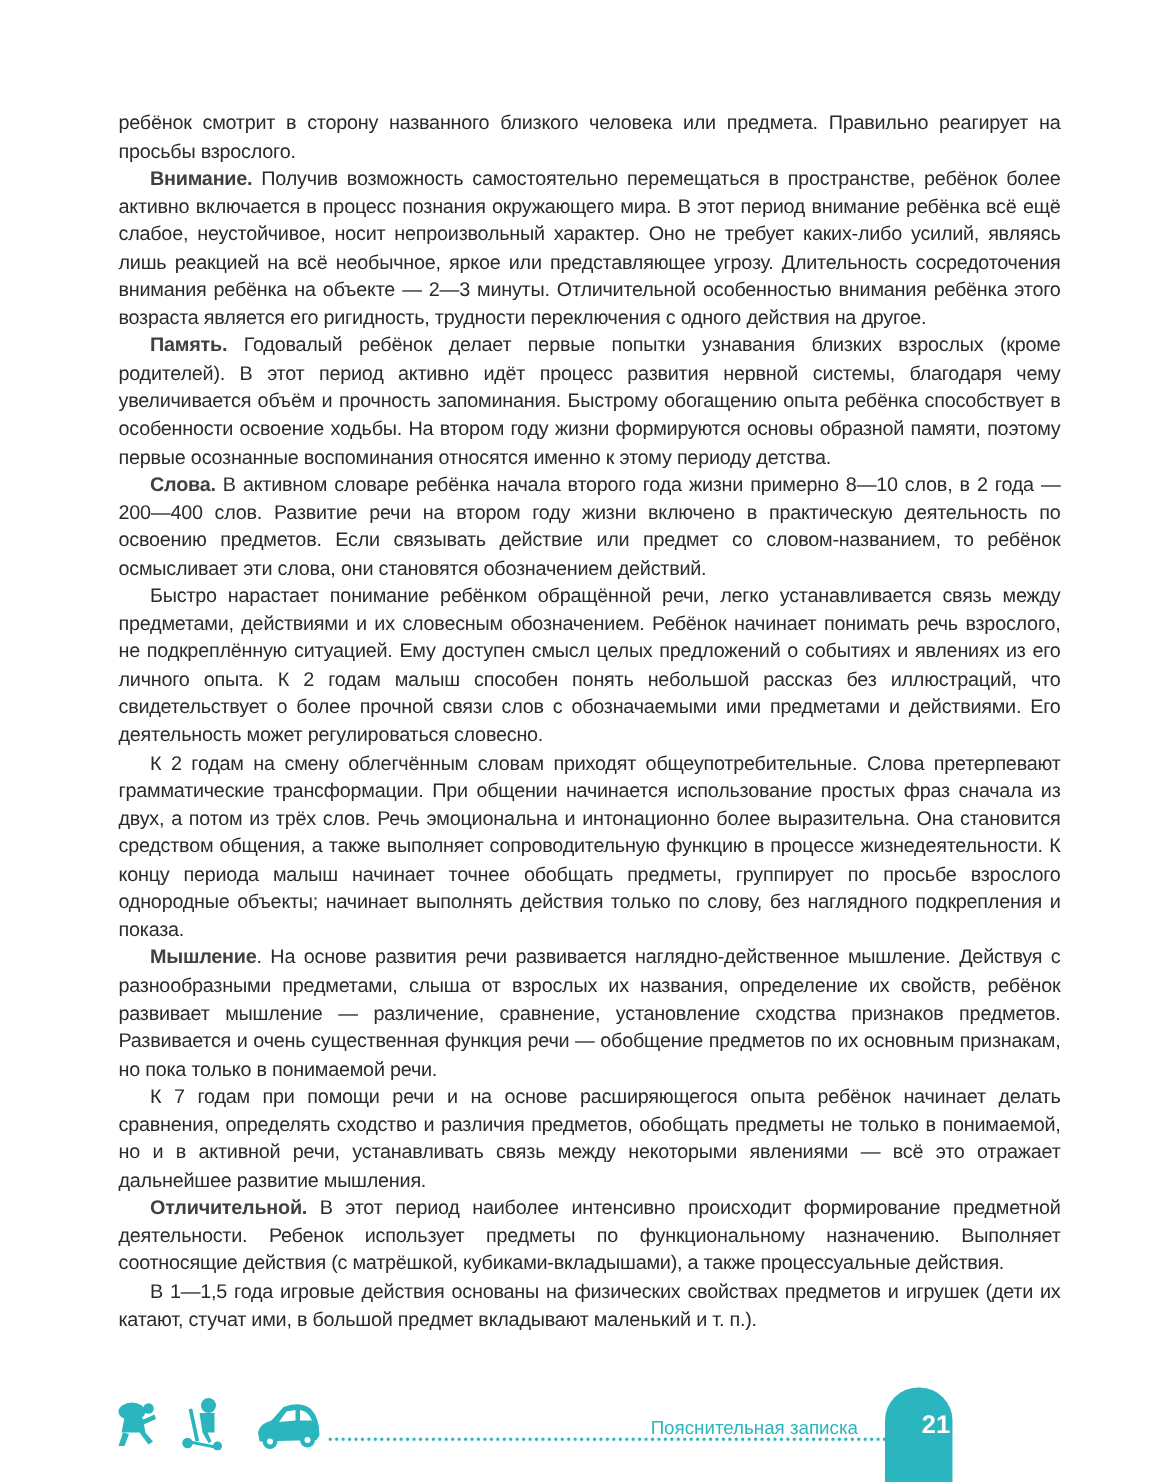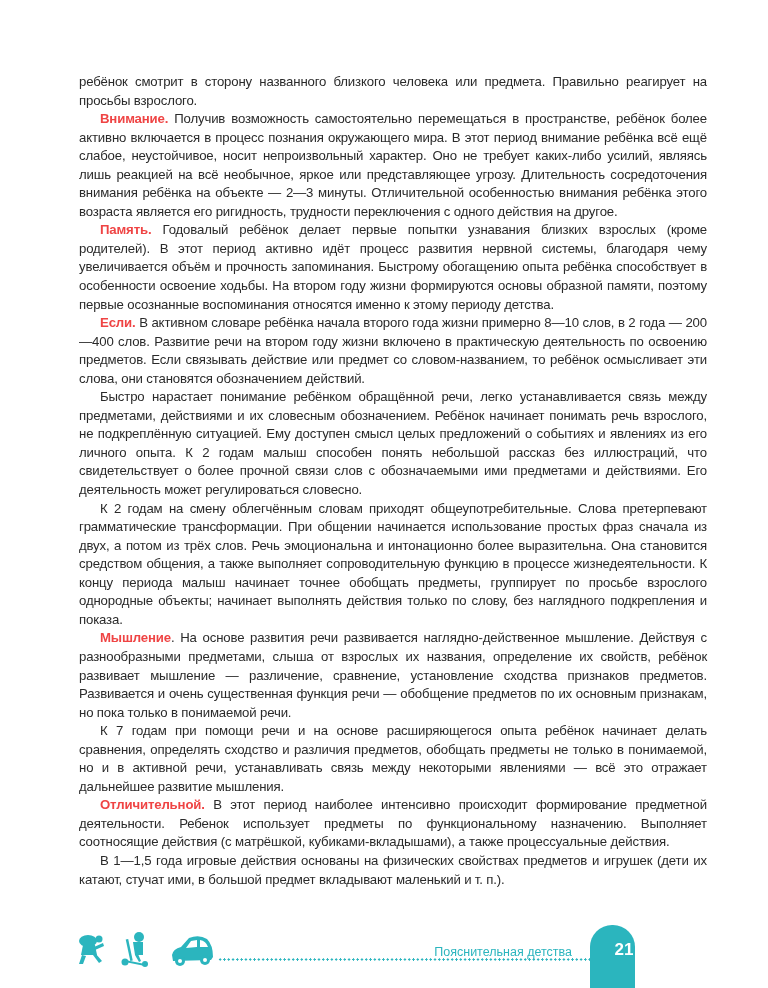--- a/index.html
+++ b/index.html
@@ -12,21 +12,21 @@
       font-family: Liberation Sans, sans-serif;
       font-size: 13.2px;
       line-height: 18.55px;
       color: #2a2a2a;
       text-align: justify;
       letter-spacing: -0.15px;
       word-spacing: 0px;
     }
     .page-body p { margin: 0; text-indent: 21px; }
     .page-body p.no-indent { text-indent: 0; }
-    .page-body b { font-weight: bold; color: #ef4444; }
+    .page-body b { font-weight: bold; color: #404040; }
     .footer { position: absolute; left: 0; top: 915px; width: 768px; height: 73px; }
     .icons { position: absolute; left: 75px; top: 16px; height: 40px; width: 150px; }
     .icons svg { position: absolute; }
     .dots {
       position: absolute; left: 218px; top: 43px; width: 372px; height: 3px;
       background-image: radial-gradient(circle, #2bb5be 1.1px, transparent 1.3px);
       background-size: 4.3px 3px;
       background-repeat: repeat-x;
     }
     .section-label {
@@ -42,21 +42,21 @@
       font-family: "Liberation Sans", sans-serif; font-weight: bold; font-size: 17px; color: #ffffff;
     }
   </style>
 </head>
 <body>
 
 <div class="page-body">
   <p class="no-indent"><span>ребёнок смотрит в сторону названного близкого человека или предмета. Правильно реагирует на просьбы взрослого.</span></p>
   <p><b>Внимание.</b><span> Получив возможность самостоятельно перемещаться в пространстве, ребёнок более активно включается в процесс познания окружающего мира. В этот период внимание ребёнка всё ещё слабое, неустойчивое, носит непроизвольный характер. Оно не требует каких-либо усилий, являясь лишь реакцией на всё необычное, яркое или представляющее угрозу. Длительность сосредоточения внимания ребёнка на объекте — 2—3 минуты. Отличительной особенностью внимания ребёнка этого возраста является его ригидность, трудности переключения с одного действия на другое.</span></p>
   <p><b>Память.</b><span> Годовалый ребёнок делает первые попытки узнавания близких взрослых (кроме родителей). В этот период активно идёт процесс развития нервной системы, благодаря чему увеличивается объём и прочность запоминания. Быстрому обогащению опыта ребёнка способствует в особенности освоение ходьбы. На втором году жизни формируются основы образной памяти, поэтому первые осознанные воспоминания относятся именно к этому периоду детства.</span></p>
-  <p><b>Если. </b><span>В активном словаре ребёнка начала второго года жизни примерно 8—10 слов, в 2 года — 200—400 слов. Развитие речи на втором году жизни включено в практическую деятельность по освоению предметов. Если связывать действие или предмет со словом-названием, то ребёнок осмысливает эти слова, они становятся обозначением действий.</span></p>
+  <p><b>Слова. </b><span>В активном словаре ребёнка начала второго года жизни примерно 8—10 слов, в 2 года — 200—400 слов. Развитие речи на втором году жизни включено в практическую деятельность по освоению предметов. Если связывать действие или предмет со словом-названием, то ребёнок осмысливает эти слова, они становятся обозначением действий.</span></p>
   <p><span>Быстро нарастает понимание ребёнком обращённой речи, легко устанавливается связь между предметами, действиями и их словесным обозначением. Ребёнок начинает понимать речь взрослого, не подкреплённую ситуацией. Ему доступен смысл целых предложений о событиях и явлениях из его личного опыта. К 2 годам малыш способен понять небольшой рассказ без иллюстраций, что свидетельствует о более прочной связи слов с обозначаемыми ими предметами и действиями. Его деятельность может регулироваться словесно.</span></p>
   <p><span>К 2 годам на смену облегчённым словам приходят общеупотребительные. Слова претерпевают грамматические трансформации. При общении начинается использование простых фраз сначала из двух, а потом из трёх слов. Речь эмоциональна и интонационно более выразительна. Она становится средством общения, а также выполняет сопроводительную функцию в процессе жизнедеятельности. К концу периода малыш начинает точнее обобщать предметы, группирует по просьбе взрослого однородные объекты; начинает выполнять действия только по слову, без наглядного подкрепления и показа.</span></p>
   <p><b>Мышление</b><span>. На основе развития речи развивается наглядно-действенное мышление. Действуя с разнообразными предметами, слыша от взрослых их названия, определение их свойств, ребёнок развивает мышление — различение, сравнение, установление сходства признаков предметов. Развивается и очень существенная функция речи — обобщение предметов по их основным признакам, но пока только в понимаемой речи.</span></p>
   <p><span>К 7 годам при помощи речи и на основе расширяющегося опыта ребёнок начинает делать сравнения, определять сходство и различия предметов, обобщать предметы не только в понимаемой, но и в активной речи, устанавливать связь между некоторыми явлениями — всё это отражает дальнейшее развитие мышления.</span></p>
   <p><b>Отличительной.</b><span> В этот период наиболее интенсивно происходит формирование предметной деятельности. Ребенок использует предметы по функциональному назначению. Выполняет соотносящие действия (с матрёшкой, кубиками-вкладышами), а также процессуальные действия.</span></p>
   <p><span>В 1—1,5 года игровые действия основаны на физических свойствах предметов и игрушек (дети их катают, стучат ими, в большой предмет вкладывают маленький и т. п.).</span></p>
 </div>
 
 <div class="footer">
   <div class="icons">
@@ -89,17 +89,17 @@
       </g>
       <g fill="#ffffff">
         <path d="M22 6 L28 5 L28 12 L17 13 Z"></path>
         <path d="M31 5 Q37 6 39 12 L31 12 Z"></path>
         <circle cx="11" cy="26" r="2"></circle>
         <circle cx="36" cy="25" r="2"></circle>
       </g>
     </svg>
   </div>
   <div class="dots"></div>
-  <div class="section-label">Пояснительная детства</div>
+  <div class="section-label">Пояснительная записка</div>
   <div class="page-badge">
     <div class="page-number">21</div>
   </div>
 </div>
 
 </body></html>

